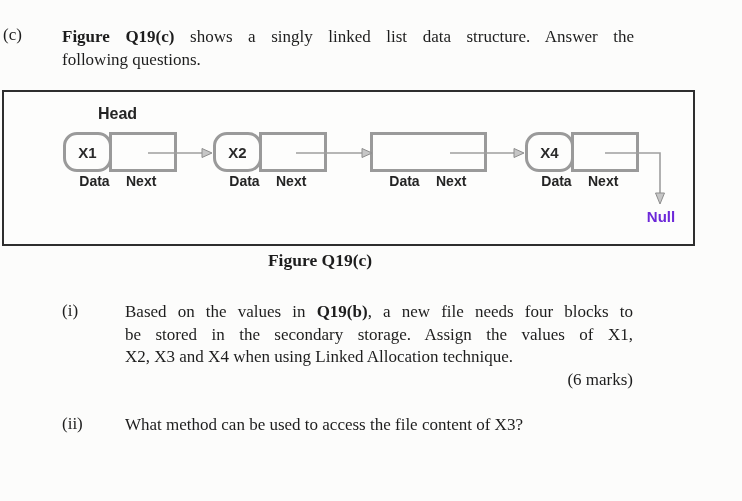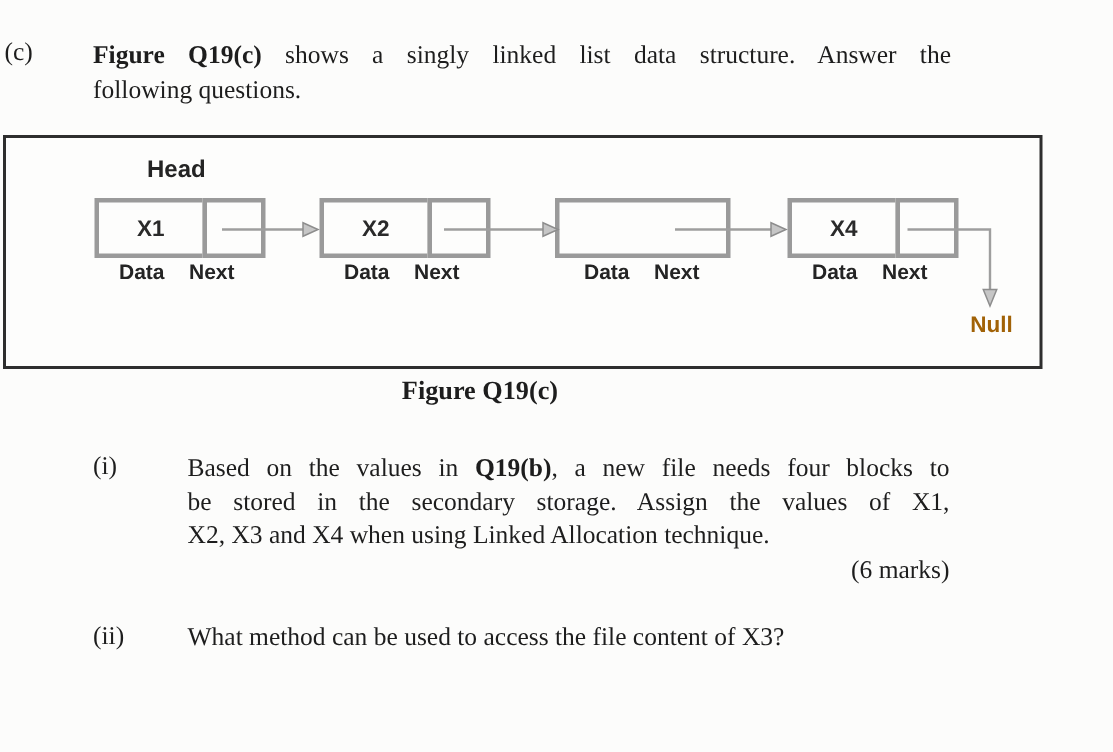--- a/index.html
+++ b/index.html
@@ -25,32 +25,32 @@
     background:#fdfdfc;
   }
   .head-label{
     position:absolute;left:94px;top:13px;
     font-family:"Liberation Sans", sans-serif;font-size:16px;font-weight:600;color:#242424;
   }
   .node{position:absolute;top:40px;width:114px;}
   .node-1{left:59px}.node-2{left:209px}.node-3{left:369px}.node-4{left:521px}
   .cells{display:flex;height:40px;}
   .cell{border:3px solid var(--node-border,#9a9a9a);box-sizing:border-box;background:#fdfdfc;}
-  .data-cell{width:75px;display:flex;align-items:center;justify-content:center;}
+  .data-cell{width:49px;display:flex;align-items:center;justify-content:center;border-radius:14px;}
   .next-cell{flex:1;margin-left:-3px;}
   .value{font-family:"Liberation Sans", sans-serif;font-size:15px;font-weight:600;color:#2a2a2a;}
   .labels{display:flex;margin-top:1px;font-family:"Liberation Sans", sans-serif;font-size:14px;font-weight:600;color:#242424;}
   .labels span:first-child{width:63px;text-align:center;}
   .labels span:last-child{width:51px;text-align:left;}
   .arrows{position:absolute;left:0;top:0;}
   .arrow-line{stroke:var(--arrow,#9e9e9e);stroke-width:1.6;fill:none;}
   .arrow-head{fill:#c6c6c6;stroke:#8d8d8d;stroke-width:1;}
   .null-label{
     position:absolute;left:635px;top:116px;width:44px;text-align:center;
-    font-family:"Liberation Sans", sans-serif;font-size:15px;font-weight:600;color:#a16207;
+    font-family:"Liberation Sans", sans-serif;font-size:15px;font-weight:600;color:#6d28d9;
   }
 
   
   .caption{position:absolute;left:0;top:250px;width:640px;text-align:center;
     font-size:17.5px;font-weight:bold;}
 
   
   .q1-label{position:absolute;left:62px;top:301px;font-size:17px;}
   .q1-body{position:absolute;left:125px;top:301px;width:508px;font-size:17px;line-height:22.5px;}
   .q2-label{position:absolute;left:62px;top:414px;font-size:17px;}

